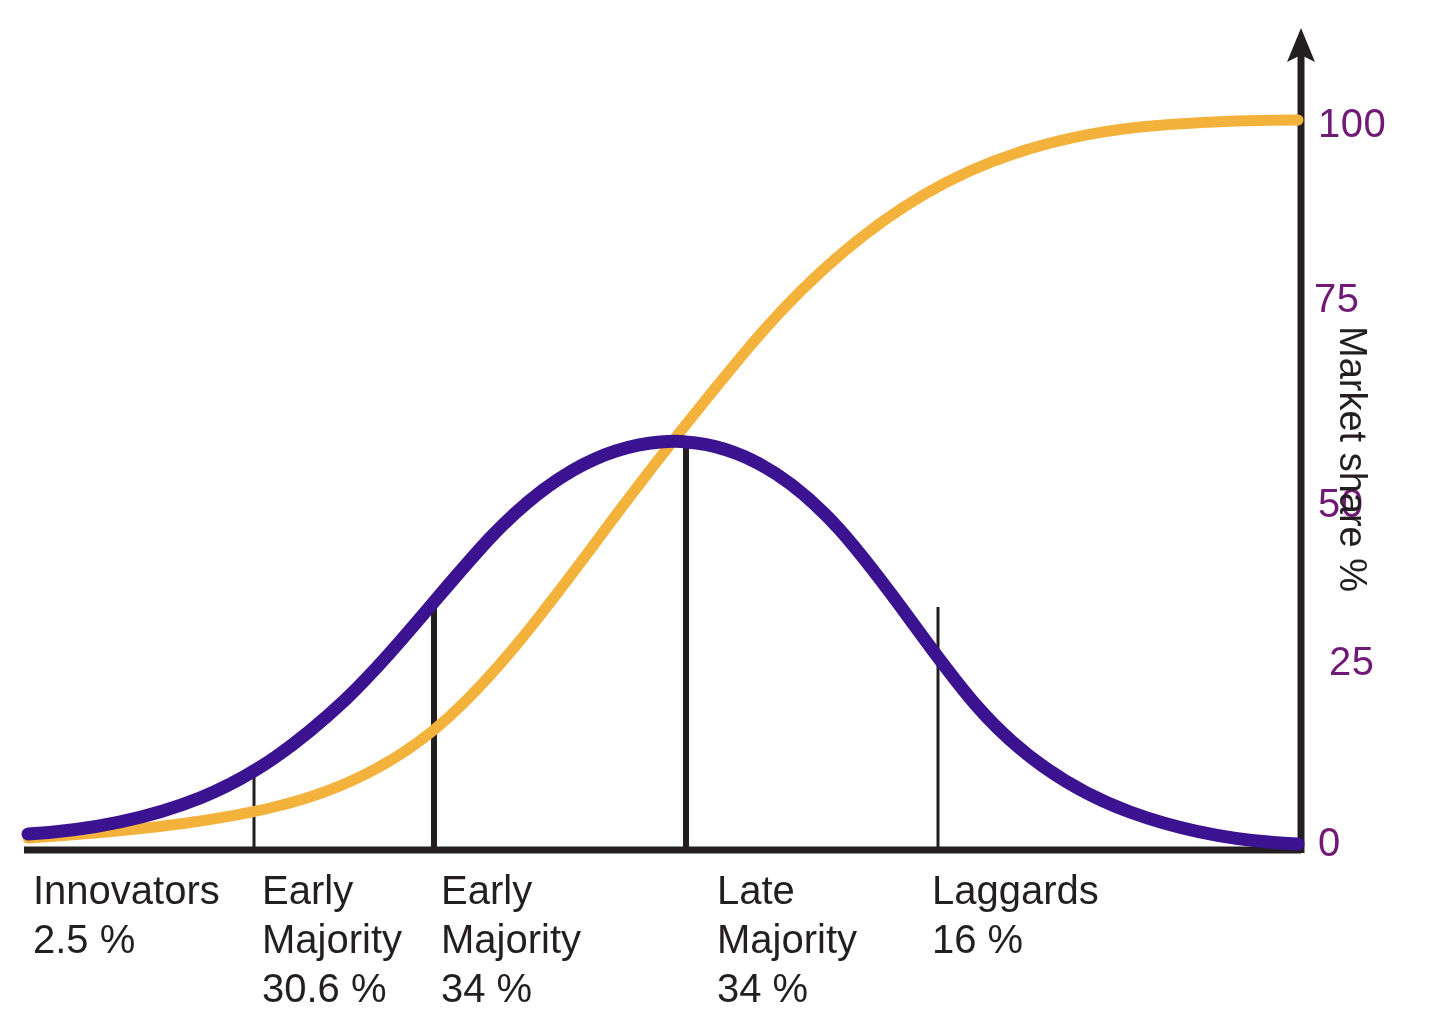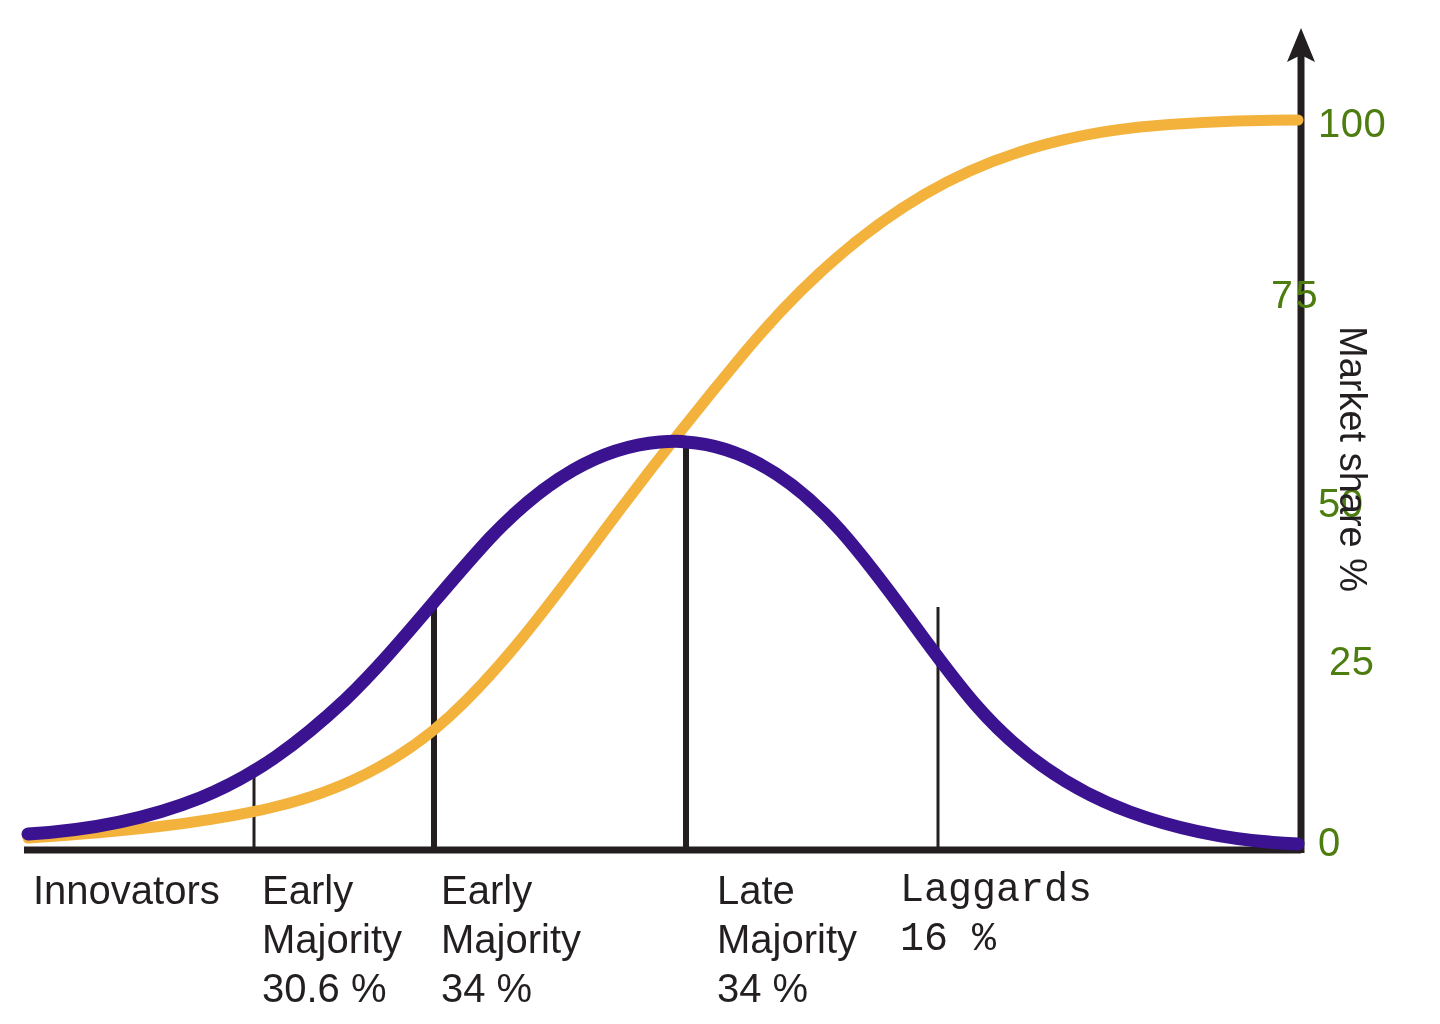--- a/index.html
+++ b/index.html
@@ -26,21 +26,21 @@
     top: 0;
     width: 1440px;
     height: 1024px;
     display: block;
   }
   .axis-tick-label {
     position: absolute;
     font-size: 40px;
     line-height: 40px;
     letter-spacing: 0.5px;
-    color: #4d7c0f;
+    color: #701a75;
     white-space: nowrap;
   }
   #y-axis-title {
     position: absolute;
     left: 1372px;
     top: 326px;
     width: 330px;
     font-size: 38px;
     line-height: 38px;
     color: #231f20;
@@ -106,51 +106,52 @@
              C 395,652 440,592 490,538
              C 545,480 600,447 660,442
              C 672,441 680,441 686,442
              C 745,446 795,480 840,530
              C 890,586 930,652 975,704
              C 1020,756 1070,790 1130,812
              C 1190,834 1250,842 1298,844" fill="none" stroke="#3B1391" stroke-width="13" stroke-linecap="round" stroke-linejoin="round"></path>
   </svg>
 
   <div class="axis-tick-label" style="left:1318px; top:103px;">100</div>
-  <div class="axis-tick-label" style="left:1270px; top:278px;font-family:Liberation Mono, monospace;">75</div>
+  <div class="axis-tick-label" style="left:1314px; top:278px;">75</div>
   <div class="axis-tick-label" style="left:1318px; top:483px;">50</div>
   <div class="axis-tick-label" style="left:1318px; top:641px;margin-left:11px;">25</div>
   <div class="axis-tick-label" style="left:1318px; top:822px;">0</div>
 
   <div id="y-axis-title">Market share %</div>
 
   <div id="category-labels">
 
     <div class="category-label" style="left:33px;">
       <span class="category-name">Innovators</span>
+      <span class="category-pct">2.5 %</span>
     </div>
 
     <div class="category-label" style="left:262px;">
       <span class="category-name">Early</span>
       <span class="category-name">Majority</span>
       <span class="category-pct">30.6 %</span>
     </div>
 
     <div class="category-label" style="left:441px;">
       <span class="category-name">Early</span>
       <span class="category-name">Majority</span>
       <span class="category-pct">34 %</span>
     </div>
 
     <div class="category-label" style="left:697px;margin-left:20px;">
       <span class="category-name">Late</span>
       <span class="category-name">Majority</span>
       <span class="category-pct">34 %</span>
     </div>
 
-    <div class="category-label" style="left:900px;font-family:Liberation Mono, monospace;">
+    <div class="category-label" style="left:932px;">
       <span class="category-name">Laggards</span>
       <span class="category-pct">16 %</span>
     </div>
 
   </div>
 
 </div>
 
 </body></html>

